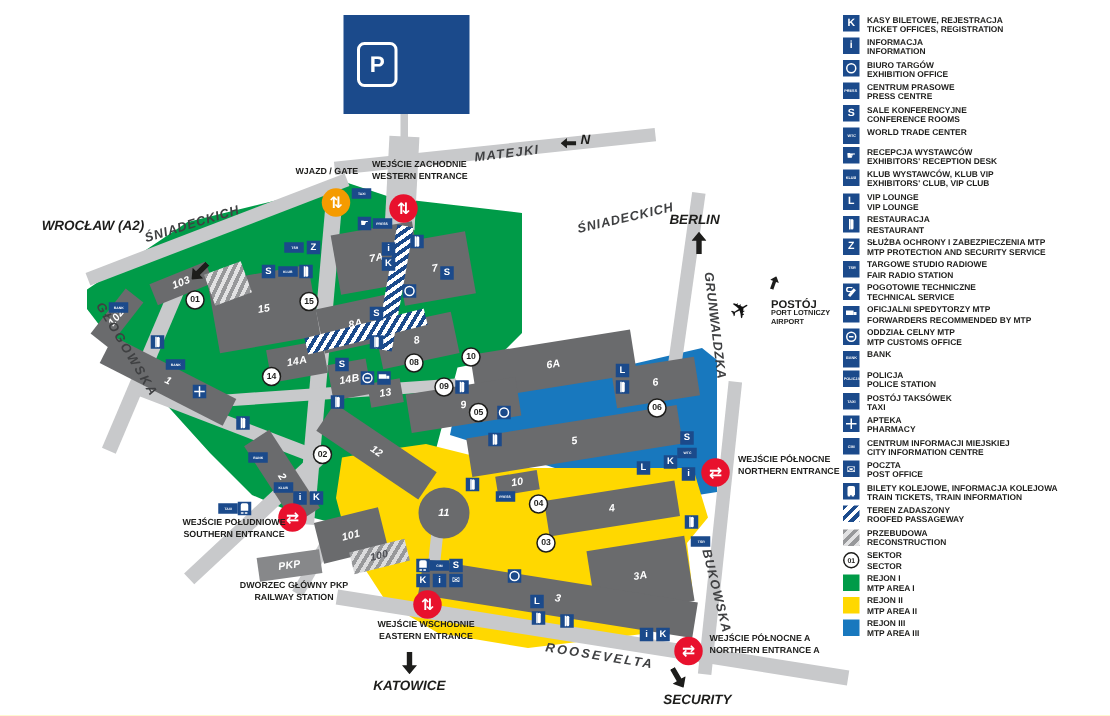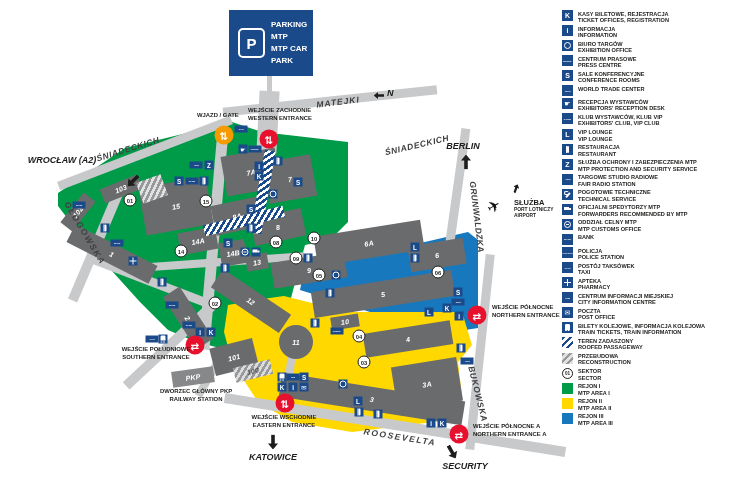--- a/index.html
+++ b/index.html
@@ -85,38 +85,34 @@
 </style>
 </head>
 <body>
 
 <div class="stage">
   <div class="map">
 
     <div class="pole"></div>
     <div class="psign">
       <div class="p-ic">P</div>
-      <div class="p-tx">
-        <div>PARKING MTP</div>
-        <div>MTP CAR PARK</div>
-      </div>
     </div>
 
     <div class="compass">
       <span class="arr"></span>
       <span>N</span>
     </div>
 
     <div class="stn" style="left:138px;top:388px">DWORZEC GŁÓWNY PKP</div>
     <div class="stn" style="left:138px;top:396px">RAILWAY STATION</div>
 
     <span class="plane">✈</span>
     <span class="arr arr-air"></span>
     <div class="air-tx">
-      <div class="a1">SŁUŻBA</div>
+      <div class="a1">POSTÓJ</div>
       <div class="a2">PORT LOTNICZY</div>
       <div class="a2">AIRPORT</div>
     </div>
 
   <div class="zone" style="background: var(--green); clip-path: polygon(58px 193px, 125px 148px, 232px 122px, 262px 132px, 348px 142px, 348px 222px, 330px 240px, 305px 245px, 290px 302px, 262px 332px, 220px 348px, 196px 342px, 168px 330px, 140px 302px, 84px 240px, 58px 206px);"></div>
       <div class="zone" style="background: var(--blue2); clip-path: polygon(304px 270px, 468px 232px, 478px 240px, 478px 328px, 440px 334px, 300px 290px);"></div>
       <div class="zone" style="background: var(--yellow); clip-path: polygon(228px 305px, 256px 300px, 284px 296px, 312px 303px, 348px 303px, 353px 312px, 462px 312px, 472px 345px, 458px 362px, 462px 396px, 434px 422px, 352px 432px, 292px 422px, 258px 402px, 232px 362px, 224px 332px);"></div>
       <div class="road" style="left: 330px; top: 101px; transform: translate(-50%, -50%) rotate(-6deg); width: 215px; height: 9px;"></div>
       <div class="road" style="left: 145px; top: 153px; transform: translate(-50%, -50%) rotate(-21deg); width: 185px; height: 9px;"></div>
       <div class="road" style="left: 97px; top: 243px; transform: translate(-50%, -50%) rotate(23deg); width: 10px; height: 125px;"></div>
@@ -455,21 +451,21 @@
           <span>BANK</span>
         </div>
       </div>
       <div class="street" style="left: 338px; top: 102px; transform: translate(-50%, -50%) rotate(-7deg); letter-spacing: 1px;">MATEJKI</div>
       <div class="street" style="left: 128px; top: 149px; transform: translate(-50%, -50%) rotate(-17deg); letter-spacing: 0.6px;">ŚNIADECKICH</div>
       <div class="street" style="left: 417px; top: 145px; transform: translate(-50%, -50%) rotate(-13deg); letter-spacing: 0.6px;">ŚNIADECKICH</div>
       <div class="street" style="left: 85px; top: 233px; transform: translate(-50%, -50%) rotate(59deg); letter-spacing: 1.6px;">GŁOGOWSKA</div>
       <div class="street" style="left: 477px; top: 217px; transform: translate(-50%, -50%) rotate(83deg); letter-spacing: 0.4px;">GRUNWALDZKA</div>
       <div class="street" style="left: 478px; top: 394px; transform: translate(-50%, -50%) rotate(76deg); letter-spacing: 0.8px;">BUKOWSKA</div>
       <div class="street" style="left: 400px; top: 437px; transform: translate(-50%, -50%) rotate(9deg); letter-spacing: 1.6px;">ROOSEVELTA</div>
-      <div class="dir" style="left: 62px; top: 160px; transform: translate(-50%, -50%);">WROCŁAW (A2)</div>
+      <div class="dir" style="left: 62px; top: 150px; transform: translate(-50%, -50%);">WROCŁAW (A2)</div>
       <div class="arr" style="left: 133px; top: 181px; transform: translate(-50%, -50%) rotate(225deg);"></div>
       <div class="dir" style="left: 463px; top: 146px; transform: translate(-50%, -50%);">BERLIN</div>
       <div class="arr" style="left: 466px; top: 162px; transform: translate(-50%, -50%);"></div>
       <div class="dir" style="left: 465px; top: 466px; transform: translate(-50%, -50%);">SECURITY</div>
       <div class="arr" style="left: 452px; top: 452px; transform: translate(-50%, -50%) rotate(150deg);"></div>
       <div class="dir" style="left: 273px; top: 457px; transform: translate(-50%, -50%);">KATOWICE</div>
       <div class="arr" style="left: 273px; top: 442px; transform: translate(-50%, -50%) rotate(180deg);"></div>
       <div class="ent" style="left: 269px; top: 139px; transform: translate(-50%, -50%);">⇅</div>
       <div class="ent-lb" style="left: 248px; top: 107px;">
         <div>WEJŚCIE ZACHODNIE</div>

